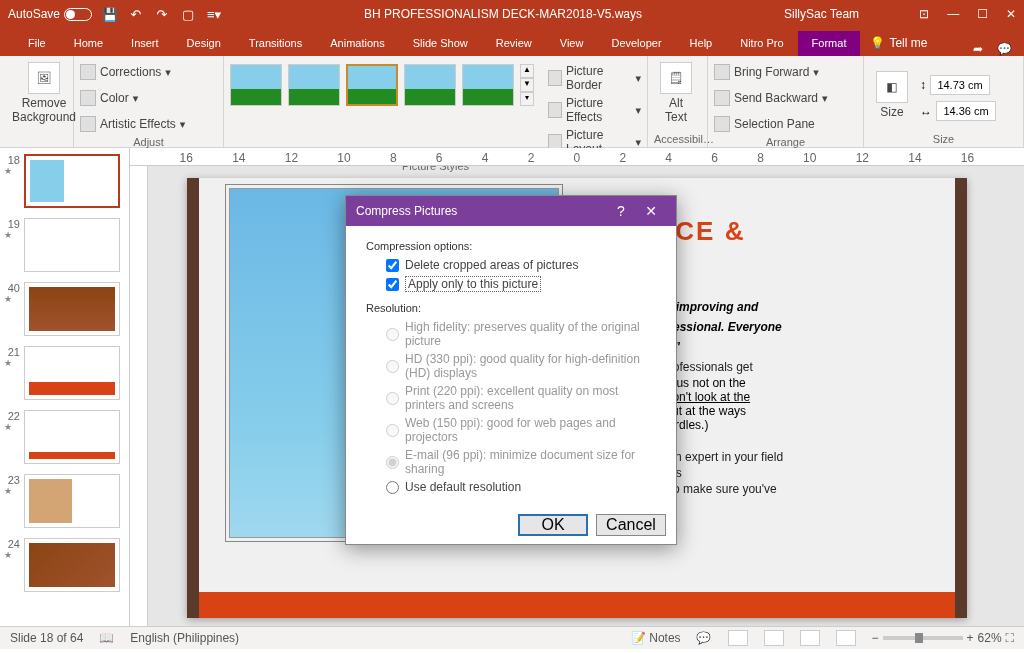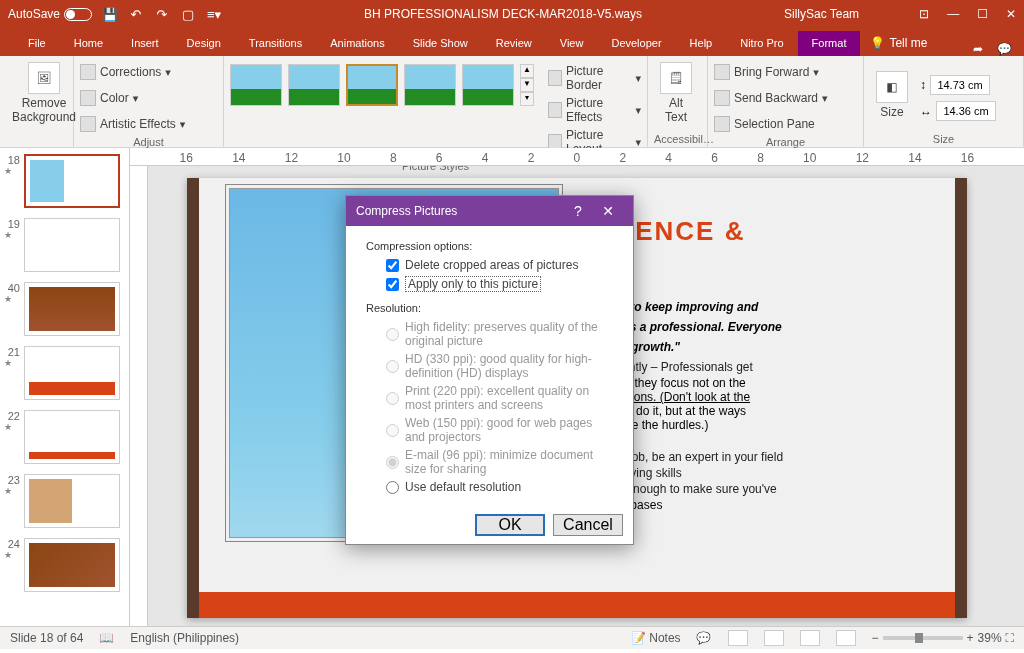--- a/index.html
+++ b/index.html
@@ -51,21 +51,21 @@
 .slidec .img .head{position:absolute;left:140px;top:80px;width:40px;height:40px;background:#c89878;border-radius:50%}
 .slidec .txt{position:absolute;right:20px;top:40px;width:380px}
 .slidec .title{font-size:26px;font-weight:900;color:#d84315;letter-spacing:2px;line-height:1}
 .slidec .sub{font-size:16px;font-weight:900;color:#d84315;margin-top:6px}
 .slidec .quote{font-style:italic;font-weight:600;font-size:12px;margin:6px 0}
 .slidec ul{list-style:none;font-size:12px;color:#222}
 .slidec ul li{position:relative;padding-left:14px;margin:2px 0}
 .slidec ul li::before{content:"•";position:absolute;left:0;color:#d84315;font-size:14px}
 .slidec .bar{position:absolute;left:0;right:0;bottom:0;height:26px;background:#d84315}
 
-.dlg{position:absolute;left:345px;top:195px;width:289px;background:#fff;box-shadow:0 4px 20px rgba(0,0,0,.4);z-index:100;border:1px solid #888}
+.dlg{position:absolute;left:345px;top:195px;width:332px;background:#fff;box-shadow:0 4px 20px rgba(0,0,0,.4);z-index:100;border:1px solid #888}
 .dlg .dtitle{height:30px;background:#7b3f9b;color:#fff;display:flex;align-items:center;padding:0 10px;font-size:12px}
 .dlg .dtitle .sp{flex:1}
 .dlg .dtitle .dbtn{width:30px;text-align:center;font-size:14px;cursor:pointer}
 .dlg .dbody{padding:10px 20px;font-size:11px;color:#444}
 .dlg .sect{font-size:11px;color:#333;margin:4px 0}
 .dlg .opt{display:flex;align-items:center;gap:6px;padding:2px 0 2px 20px;font-size:11px}
 .dlg .opt.dis{color:#999}
 .dlg .opt input{margin:0}
 .dlg .opt.focus span{border:1px dotted #666;padding:0 2px}
 .dlg .dbtns{display:flex;justify-content:flex-end;gap:8px;padding:8px 10px}
@@ -399,16 +399,16 @@
   <span>📝 <span>Notes</span></span>
   <span>💬</span>
   <span class="vbtn"></span>
   <span class="vbtn"></span>
   <span class="vbtn"></span>
   <span class="vbtn"></span>
   <div class="zoom">
     <span>−</span>
     <div class="zline"></div>
     <span>+</span>
-    <span>39%</span>
+    <span>62%</span>
     <span>⛶</span>
   </div>
 </div>
 
 </body></html>

